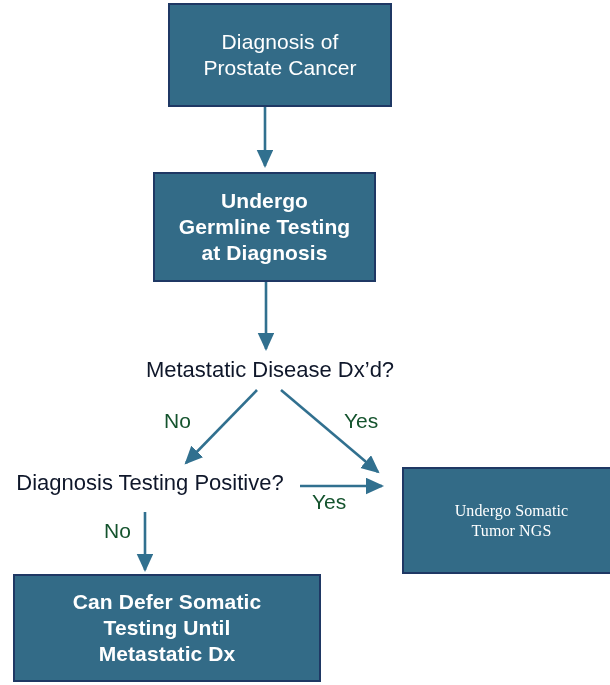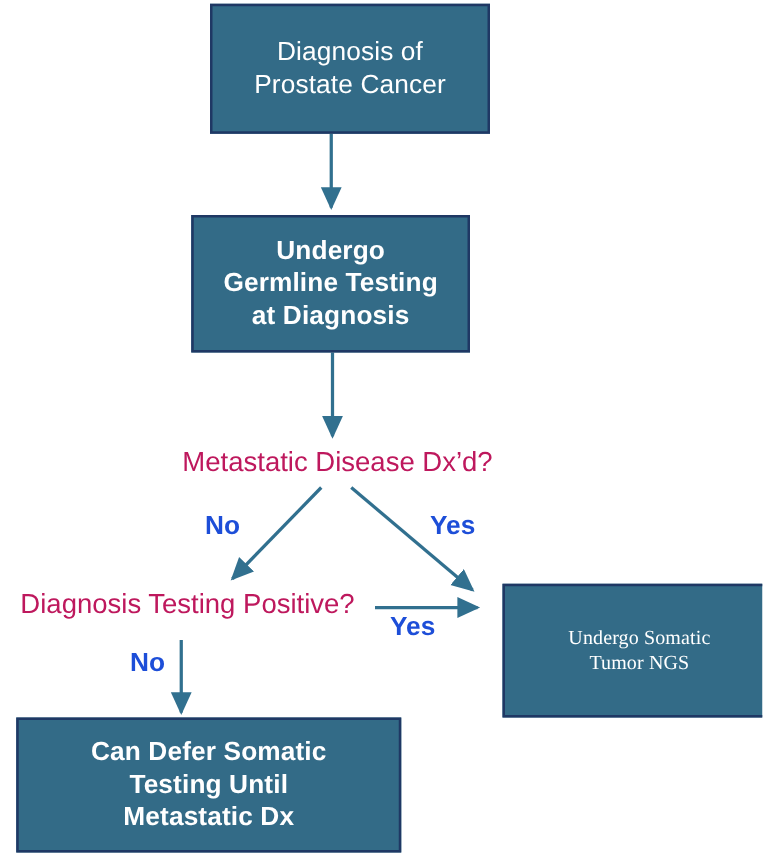--- a/index.html
+++ b/index.html
@@ -29,29 +29,29 @@
     text-align: center;
     line-height: 1.24;
     white-space: pre-line;
     letter-spacing: 0.1px;
   }
   .node-regular { font-weight: 400; margin-left: 16px; }
   .node-bold    { font-weight: 700; }
 
   .decision {
     position: absolute;
-    color: #be185d;
+    color: #0f172a;
     font-weight: 400;
     white-space: nowrap;
     text-align: center;
   }
   .edge-label {
     position: absolute;
-    color: #1d4ed8;
-    font-weight: 700;
+    color: #14532d;
+    font-weight: 400;
     white-space: nowrap;
   }
   .svg-layer {
     position: absolute;
     left: 0;
     top: 0;
     width: 610px;
     height: 685px;
     overflow: visible;
   }

